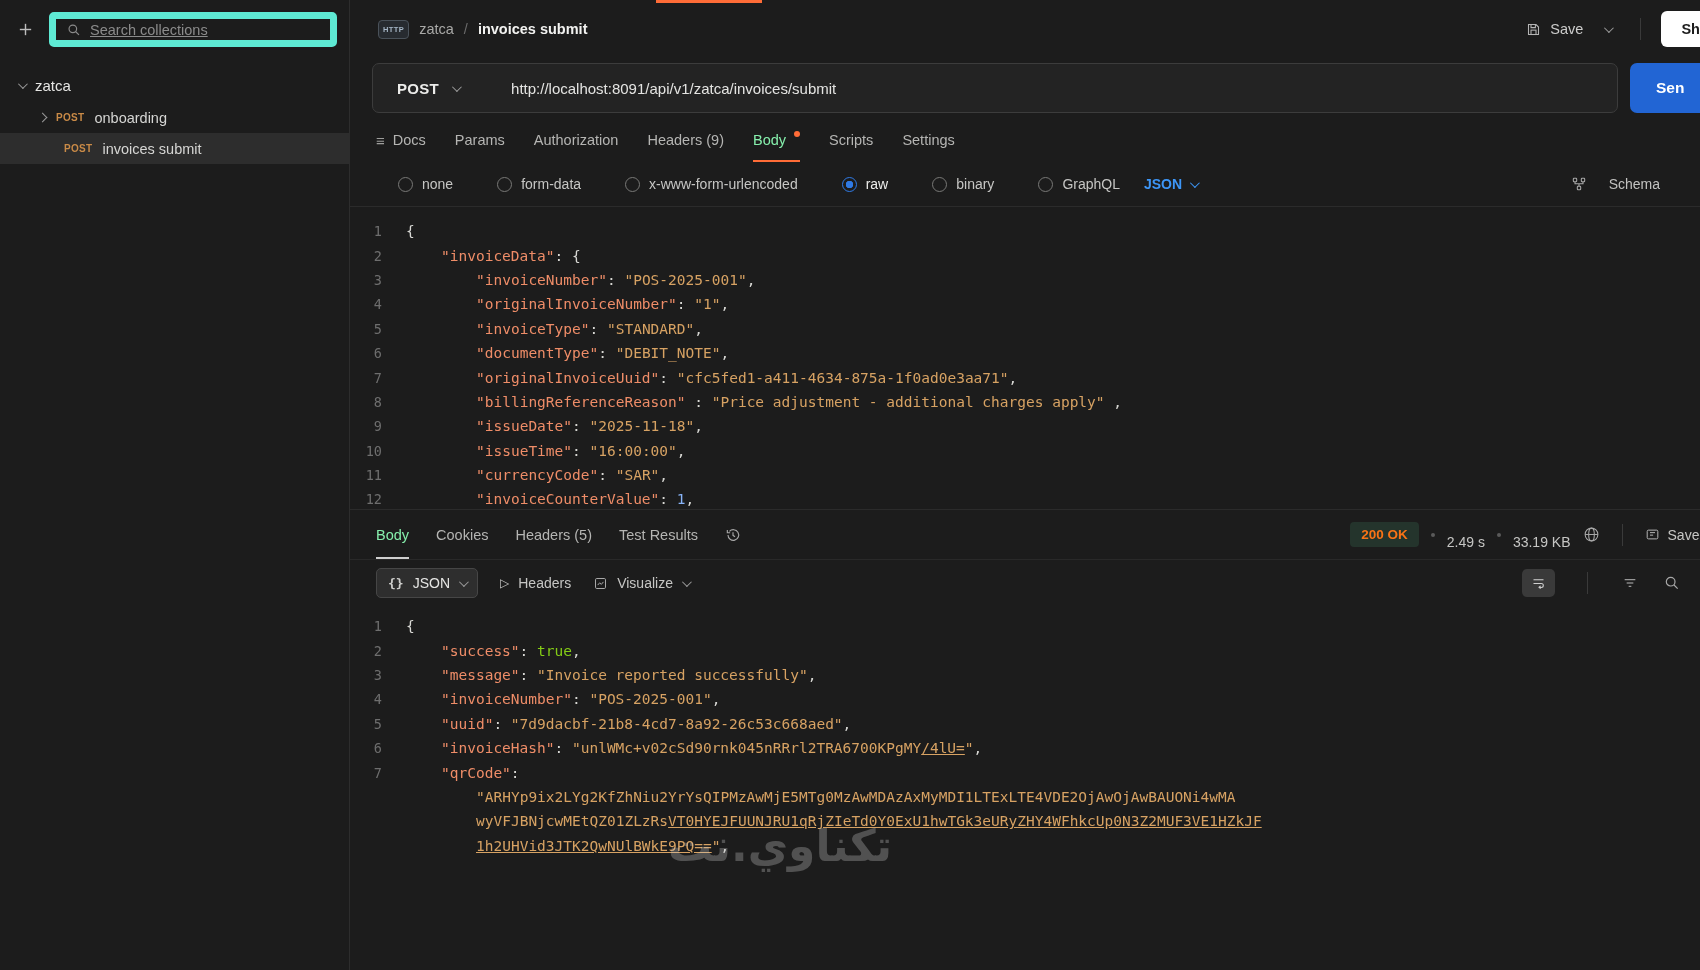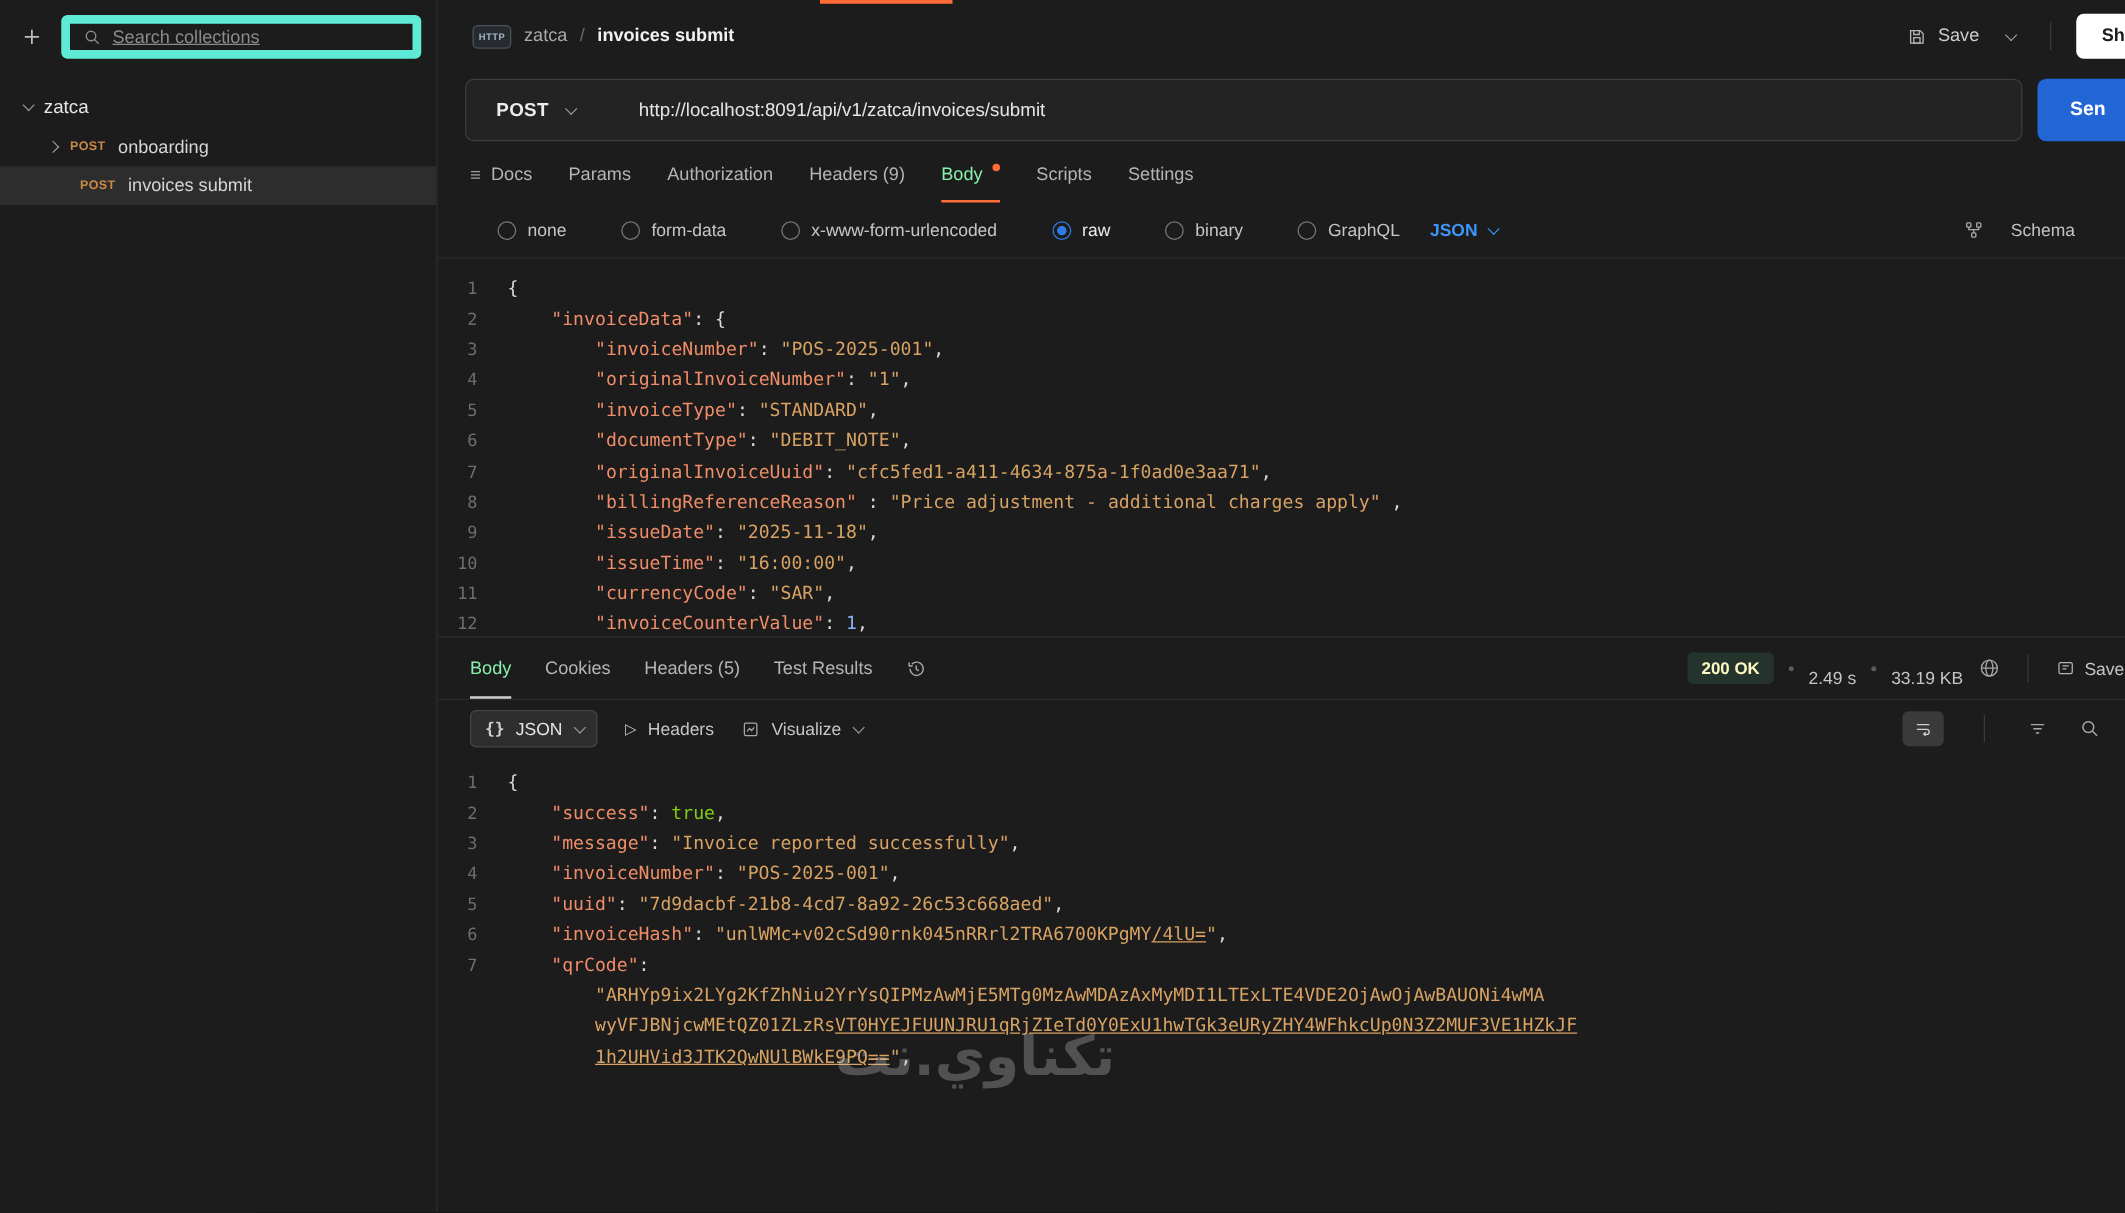--- a/index.html
+++ b/index.html
@@ -81,21 +81,21 @@
   .c-key{color:#ef8d68;}
   .c-str{color:#d7a263;}
   .c-num{color:#89b4f8;}
   .c-bool{color:#84cc16;}
   .c-link{color:#d7a263;text-decoration:underline;}
 
   .resp-tabs{height:50px;flex:none;display:flex;align-items:stretch;gap:27px;padding:0 0 0 26px;
              font-size:14.5px;color:#b5b5b3;border-bottom:1px solid #292929;}
   .hist{display:flex;align-items:center;cursor:pointer;}
   .resp-meta{display:flex;align-items:center;gap:12px;padding-right:0;}
-  .status-badge{background:rgba(88,197,143,.14);color:#fef9c3;font-weight:700;font-size:13.5px;
+  .status-badge{background:rgba(88,197,143,.14);color:#f97316;font-weight:700;font-size:13.5px;
                 padding:5px 11px;border-radius:4px;flex:none;}
   .dot-sep{width:4px;height:4px;border-radius:50%;background:#5a5a5a;flex:none;}
   .meta{color:#c6c6c4;font-size:14px;white-space:nowrap;margin-top:15px;}
   .globe{display:flex;align-items:center;cursor:pointer;}
   .save-resp{display:flex;align-items:center;gap:8px;color:#c6c6c4;font-size:14px;margin-right:-36px;
              white-space:nowrap;cursor:pointer;}
 
   .resp-bar{height:46px;flex:none;display:flex;align-items:center;gap:22px;padding:0 18px 0 26px;
             font-size:14px;color:#c6c6c4;}
   .json-btn{display:flex;align-items:center;gap:9px;background:#2e2e2e;border:1px solid #464646;

